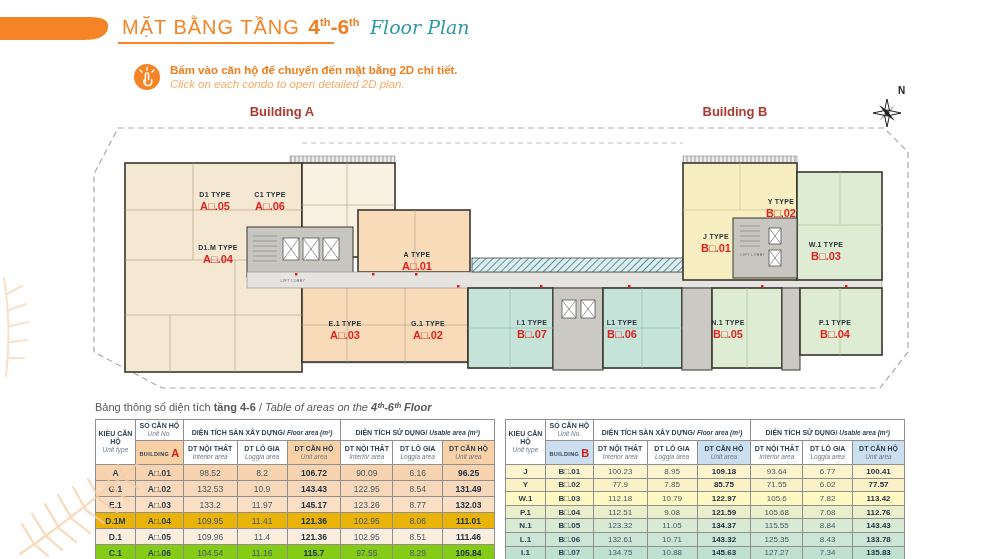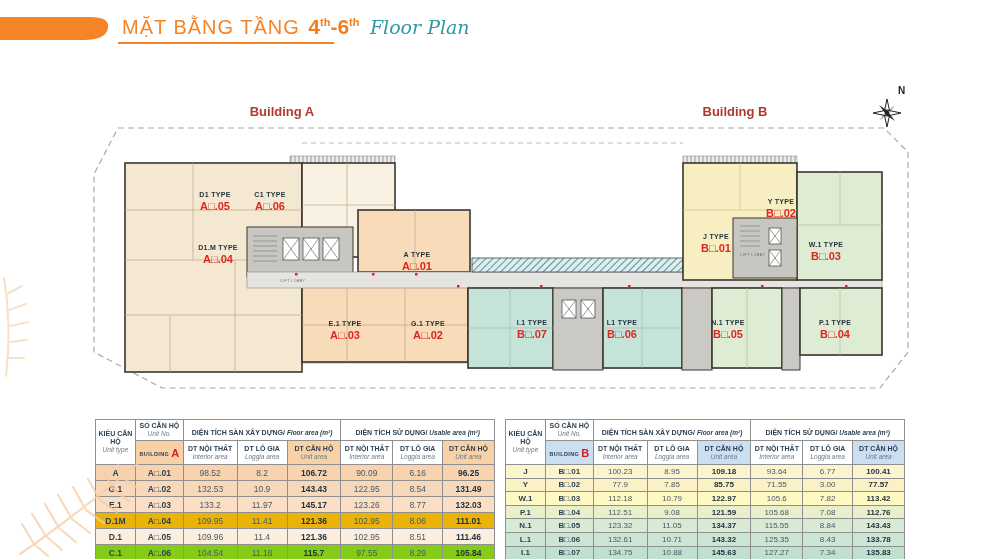--- a/index.html
+++ b/index.html
@@ -66,20 +66,36 @@
     </svg>
   </div>
 
   <div class="title">
     <span class="t-vi">MẶT BẰNG TẦNG</span>
     <span class="t-range"><span>4</span><sup>th</sup><span>-</span><span>6</span><sup>th</sup></span>
     <span class="t-en">Floor Plan</span>
   </div>
   <div class="title-underline"></div>
 
+  <div class="instr">
+    <svg class="instr-icon" viewBox="0 0 28 28">
+      <circle cx="14" cy="14" r="13" fill="#f58426"></circle>
+      <g stroke="#fff" stroke-width="1.5" stroke-linecap="round" fill="none">
+        <path d="M9,9 L7,7"></path>
+          <path d="M14,7 V4.5"></path>
+          <path d="M19,9 L21,7"></path>
+        <path d="M12.4,19.5 v-8 a1.6,1.6 0 0 1 3.2,0 v5"></path>
+        <path d="M12.4,16.5 c-1.8,.6 -2.2,2.2 -1.2,3.8 c1,1.7 2.2,2.4 4.2,2.2 c2.3,-.2 3.3,-1.6 3.3,-3.8 v-2.2"></path>
+      </g>
+    </svg>
+    <div>
+      <div class="instr-vi">Bấm vào căn hộ để chuyển đến mặt bằng 2D chi tiết.</div>
+      <div class="instr-en">Click on each condo to open detailed 2D plan.</div>
+    </div>
+  </div>
 
   <svg id="compass" viewBox="0 0 46 50">
     <g transform="translate(23,29)">
       <polygon points="0,-14 3,0 0,14 -3,0" fill="#fff" stroke="#222" stroke-width="1"></polygon>
       <polygon points="-14,0 0,-3 14,0 0,3" fill="#fff" stroke="#222" stroke-width="1"></polygon>
       <polygon points="-8,-8 0,-2.5 8,8 0,2.5" fill="#222"></polygon>
       <polygon points="8,-8 2.5,0 -8,8 -2.5,0" fill="#222" opacity=".35"></polygon>
       <circle cx="0" cy="0" r="2.2" fill="#222"></circle>
     </g>
     <text x="34" y="10" font-size="10" font-weight="bold" fill="#222">N</text>
@@ -282,20 +298,23 @@
           <text class="u-type" x="741" y="147">W.1 TYPE</text>
           <text class="u-no" x="741" y="160">B□.03</text>
         </g>
         <g class="unit-hit">
           <text class="u-type" x="750" y="225">P.1 TYPE</text>
           <text class="u-no" x="750" y="238">B□.04</text>
         </g>
       </g>
   </svg>
 
+  <div class="tbl-caption">
+    <span>Bảng thông số diện tích </span><span class="b">tầng 4-6</span><span> / </span><span class="i">Table of areas on the </span><span class="b i">4ᵗʰ-6ᵗʰ Floor</span>
+  </div>
 
   <div class="tbl-wrap" id="table-a">
       <table class="area-tbl tbl-a">
         <colgroup>
           <col style="width: 10%;">
           <col style="width: 12%;">
           <col style="width: 13.5%;">
           <col style="width: 12.5%;">
           <col style="width: 13.5%;">
           <col style="width: 13%;">
@@ -471,21 +490,21 @@
             <td>6.77</td>
             <td class="c-unit">100.41</td>
           </tr>
           <tr style="background: rgb(251, 241, 198);">
             <td class="c-type">Y</td>
             <td class="c-no">B□.02</td>
             <td>77.9</td>
             <td>7.85</td>
             <td class="c-unit">85.75</td>
             <td>71.55</td>
-            <td>3.00</td>
+            <td>6.02</td>
             <td class="c-unit">77.57</td>
           </tr>
           <tr style="background: #fef9c3;">
             <td class="c-type">W.1</td>
             <td class="c-no">B□.03</td>
             <td>112.18</td>
             <td>10.79</td>
             <td class="c-unit">122.97</td>
             <td>105.6</td>
             <td>7.82</td>

